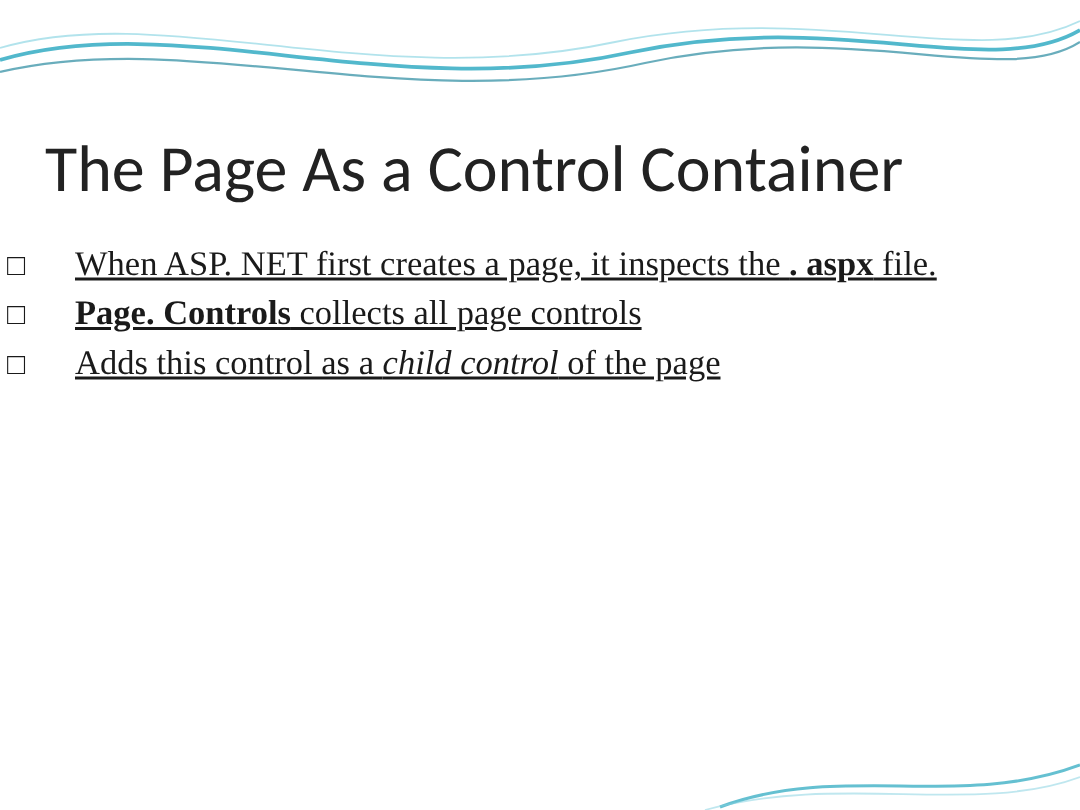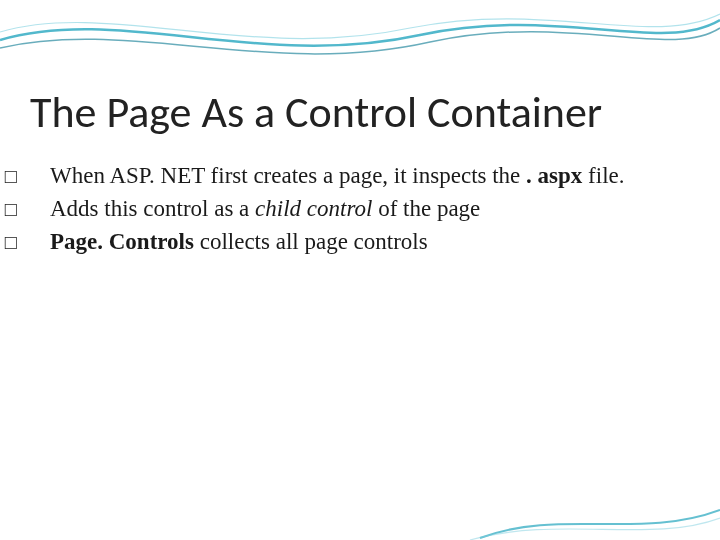--- a/index.html
+++ b/index.html
@@ -36,20 +36,21 @@
     font-size: 44px;
     font-weight: 400;
     color: #222;
     line-height: 1.1;
   }
   .bullets {
     position: absolute;
     top: 160px;
     left: 30px;
     right: 47px;
+    text-decoration: underline;
   }
   .bullet {
     font-size: 23px;
     line-height: 1.35;
     margin-bottom: 2px;
     text-indent: -1.1em;
     padding-left: 1.1em;
   }
   .bullet .marker {
     font-family: Arial, sans-serif;
@@ -77,22 +78,22 @@
   <svg class="wave-decoration" viewBox="0 0 720 70" preserveAspectRatio="none">
     <path d="M0,40 C120,5 260,70 420,35 C560,5 660,55 720,20" fill="none" stroke="#3fb0c6" stroke-width="2.5" opacity="0.9"></path>
     <path d="M0,48 C130,18 270,78 430,42 C570,12 670,60 720,28" fill="none" stroke="#2a8aa0" stroke-width="1.5" opacity="0.7"></path>
     <path d="M0,32 C110,0 250,62 410,28 C550,0 650,48 720,14" fill="none" stroke="#7fd0df" stroke-width="1.2" opacity="0.6"></path>
   </svg>
 
   <div class="title">The Page As a Control Container</div>
 
   <div class="bullets">
       <div class="bullet"><span class="marker">□</span><span>When ASP. NET first creates a page, it inspects the </span><span class="bold">. aspx</span><span> file.</span></div>
+      <div class="bullet"><span class="marker">□</span><span class="bold">Page. Controls</span><span> collects all page controls</span></div>
       <div class="bullet"><span class="marker">□</span><span>Adds this control as a </span><span class="ital">child control</span><span> of the page</span></div>
-      <div class="bullet"><span class="marker">□</span><span class="bold">Page. Controls</span><span> collects all page controls</span></div>
     </div>
 
   <svg class="footer-wave" viewBox="0 0 720 40" preserveAspectRatio="none">
     <path d="M480,38 C560,8 640,40 720,10" fill="none" stroke="#3fb0c6" stroke-width="2" opacity="0.8"></path>
     <path d="M470,40 C560,15 650,44 720,18" fill="none" stroke="#7fd0df" stroke-width="1.2" opacity="0.5"></path>
   </svg>
 
 </div>
 
 </body></html>

